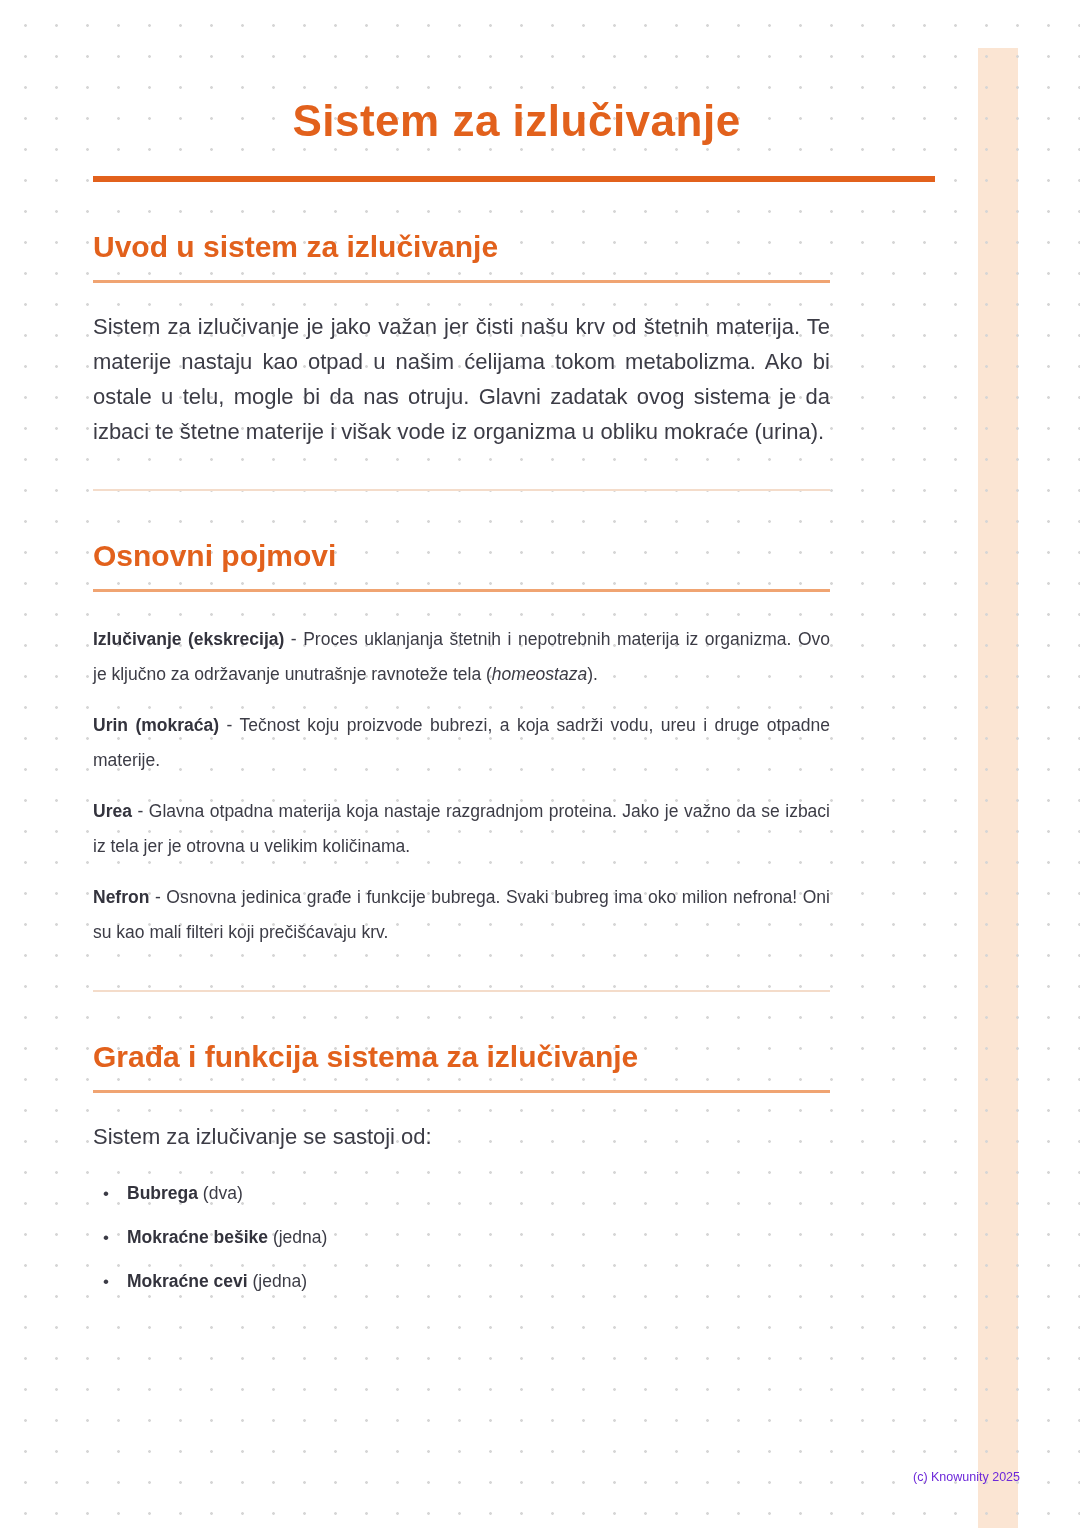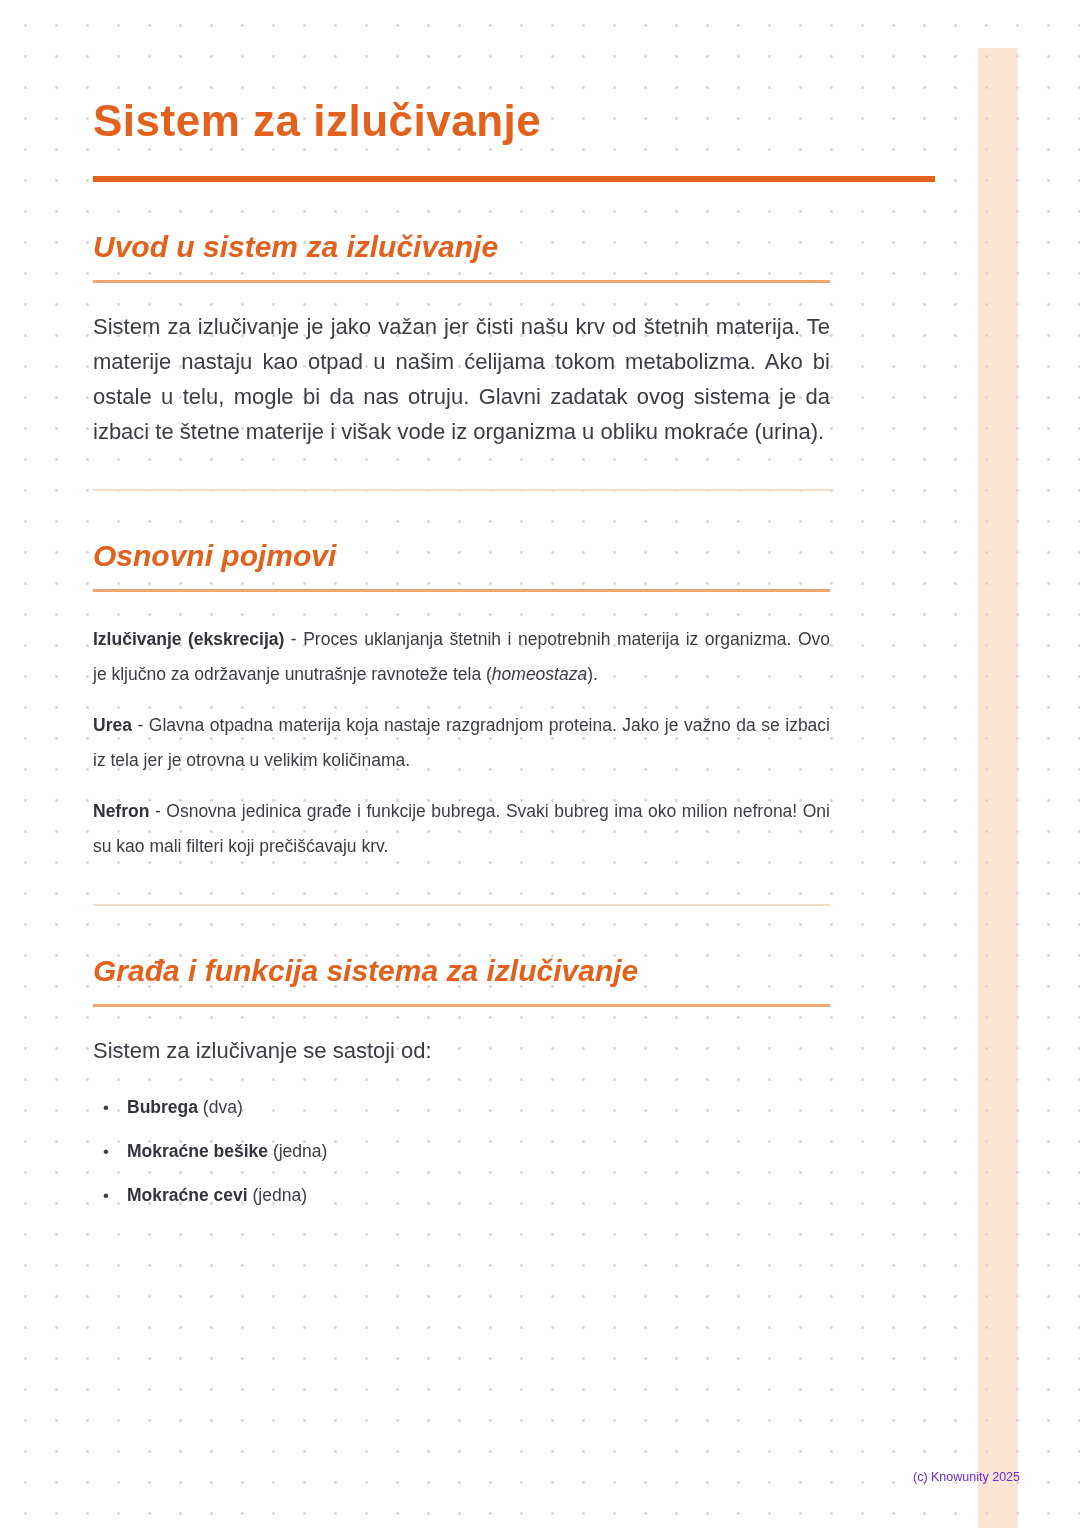--- a/index.html
+++ b/index.html
@@ -41,35 +41,35 @@
     z-index: 2;
     padding: 96px 0 0 93px;
     width: 940px;
   }
 
   .page-title {
     font-size: 44px;
     font-weight: bold;
     color: #e2611c;
     letter-spacing: 0.5px;
+    text-align: center;
   }
 
   .title-rule {
     width: 842px;
     height: 6px;
     background: #e2611c;
     margin-top: 30px;
   }
 
   h2.section-heading {
     font-size: 30px;
     font-weight: bold;
     color: #e2611c;
     margin-top: 48px;
-    font-style: italic;
   }
 
   .heading-rule {
     width: 737px;
     height: 3px;
     background: #f0a472;
     margin-top: 16px;
   }
 
   .divider {
@@ -156,20 +156,21 @@
 
     <div class="divider"></div>
 
     <h2 class="section-heading">Osnovni pojmovi</h2>
     <div class="heading-rule"></div>
 
     <div class="terms-wrap">
       <p class="term-paragraph"><strong>Izlučivanje (ekskrecija)</strong><span> - Proces uklanjanja štetnih i nepotrebnih materija iz organizma. Ovo je ključno za održavanje unutrašnje ravnoteže tela (</span><em>homeostaza</em><span>).</span></p>
 
 
+      <p class="term-paragraph"><strong>Urin (mokraća)</strong><span> - Tečnost koju proizvode bubrezi, a koja sadrži vodu, ureu i druge otpadne materije.</span><em></em><span></span></p>
 
       <p class="term-paragraph"><strong>Urea</strong><span> - Glavna otpadna materija koja nastaje razgradnjom proteina. Jako je važno da se izbaci iz tela jer je otrovna u velikim količinama.</span><em></em><span></span></p>
 
       <p class="term-paragraph"><strong>Nefron</strong><span> - Osnovna jedinica građe i funkcije bubrega. Svaki bubreg ima oko milion nefrona! Oni su kao mali filteri koji prečišćavaju krv.</span><em></em><span></span></p>
     </div>
 
     <div class="divider"></div>
 
     <h2 class="section-heading">Građa i funkcija sistema za izlučivanje</h2>
     <div class="heading-rule"></div>

